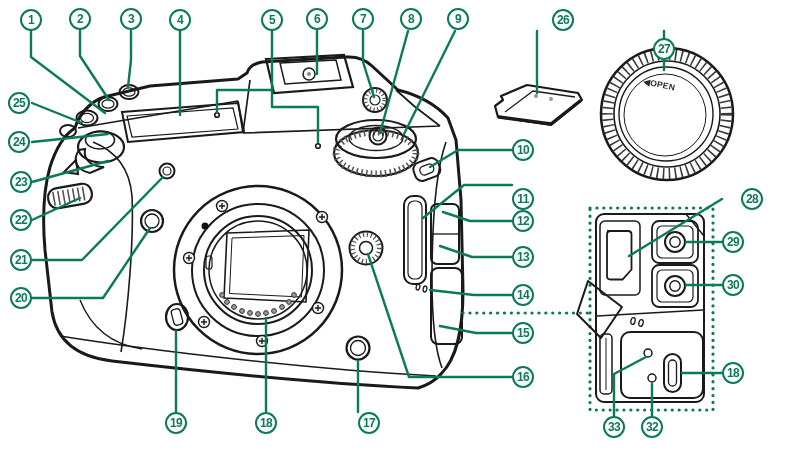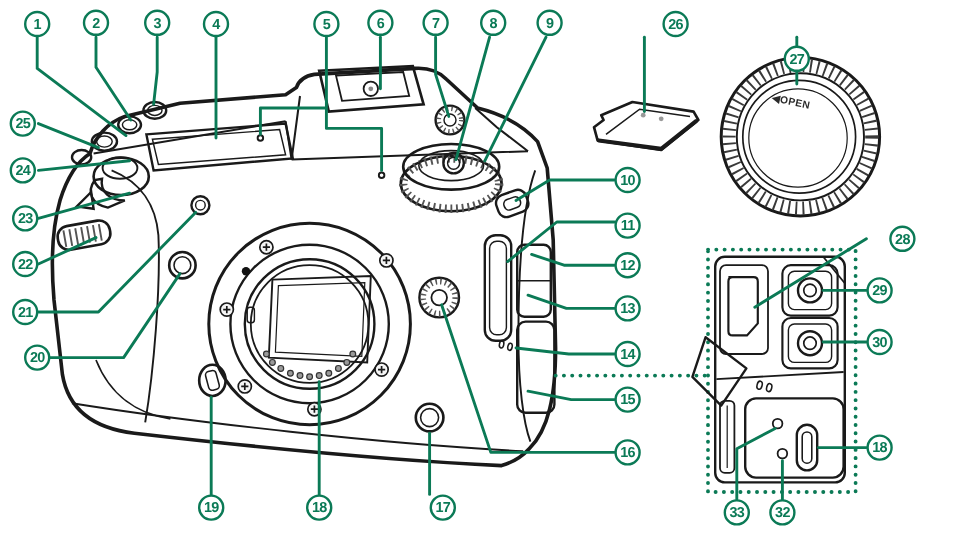--- a/index.html
+++ b/index.html
@@ -274,30 +274,30 @@
   <div class="callout" style="left:20px;top:9px;">1</div>
   <div class="callout" style="left:69px;top:8px;">2</div>
   <div class="callout" style="left:120px;top:8px;">3</div>
   <div class="callout" style="left:169px;top:9px;">4</div>
   <div class="callout" style="left:261px;top:9px;">5</div>
   <div class="callout" style="left:306px;top:8px;">6</div>
   <div class="callout" style="left:352px;top:8px;">7</div>
   <div class="callout" style="left:400px;top:8px;">8</div>
   <div class="callout" style="left:447px;top:8px;">9</div>
   <div class="callout" style="left:512px;top:139px;">10</div>
-  <div class="callout" style="left:512px;top:177px;">11</div>
+  <div class="callout" style="left:512px;top:188px;">11</div>
   <div class="callout" style="left:512px;top:210px;">12</div>
   <div class="callout" style="left:512px;top:246px;">13</div>
   <div class="callout" style="left:512px;top:284px;">14</div>
   <div class="callout" style="left:512px;top:322px;">15</div>
   <div class="callout" style="left:512px;top:366px;">16</div>
   <div class="callout" style="left:347px;top:412px;margin-left:11px;">17</div>
   <div class="callout" style="left:255px;top:412px;">18</div>
   <div class="callout" style="left:165px;top:412px;">19</div>
-  <div class="callout" style="left:10px;top:287px;margin-left:10px;">20</div>
+  <div class="callout" style="left:10px;top:287px;">20</div>
   <div class="callout" style="left:10px;top:249px;">21</div>
   <div class="callout" style="left:10px;top:209px;">22</div>
   <div class="callout" style="left:10px;top:171px;">23</div>
   <div class="callout" style="left:8px;top:131px;">24</div>
   <div class="callout" style="left:8px;top:92px;">25</div>
   <div class="callout" style="left:552px;top:9px;">26</div>
   <div class="callout" style="left:653px;top:10px;margin-top:28px;">27</div>
   <div class="callout" style="left:722px;top:188px;margin-left:19px;">28</div>
   <div class="callout" style="left:722px;top:231px;">29</div>
   <div class="callout" style="left:722px;top:274px;">30</div>

